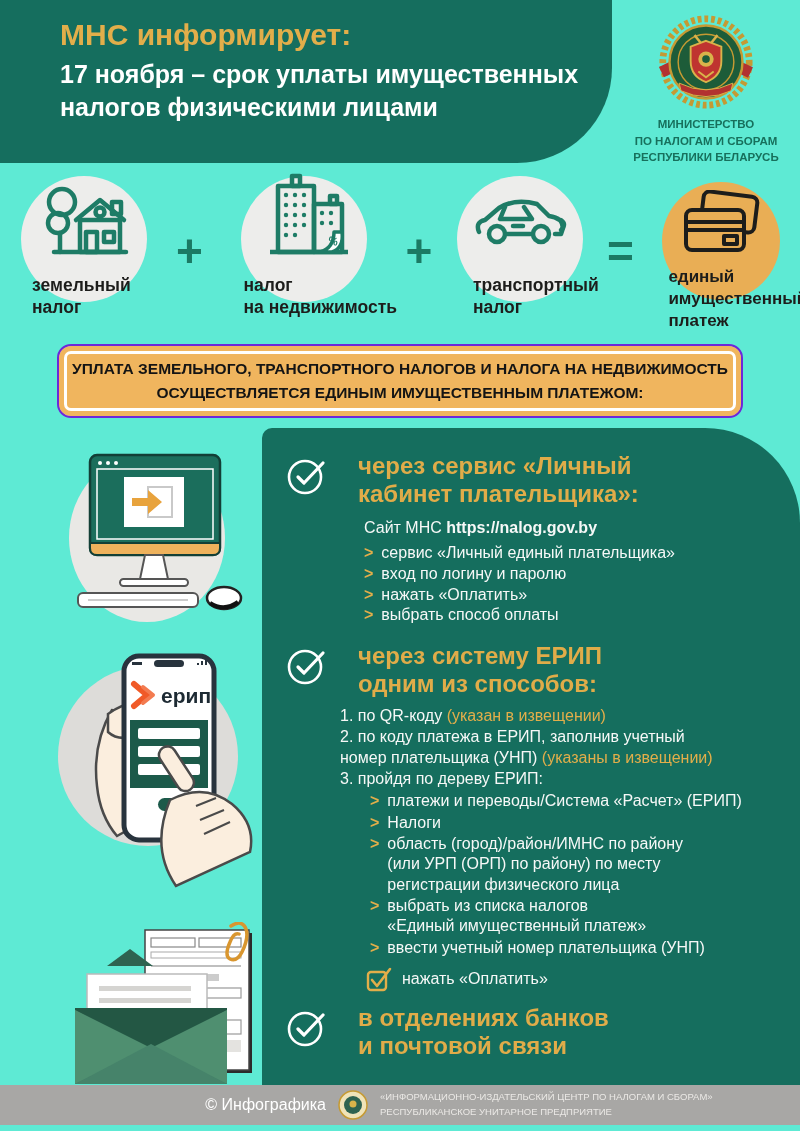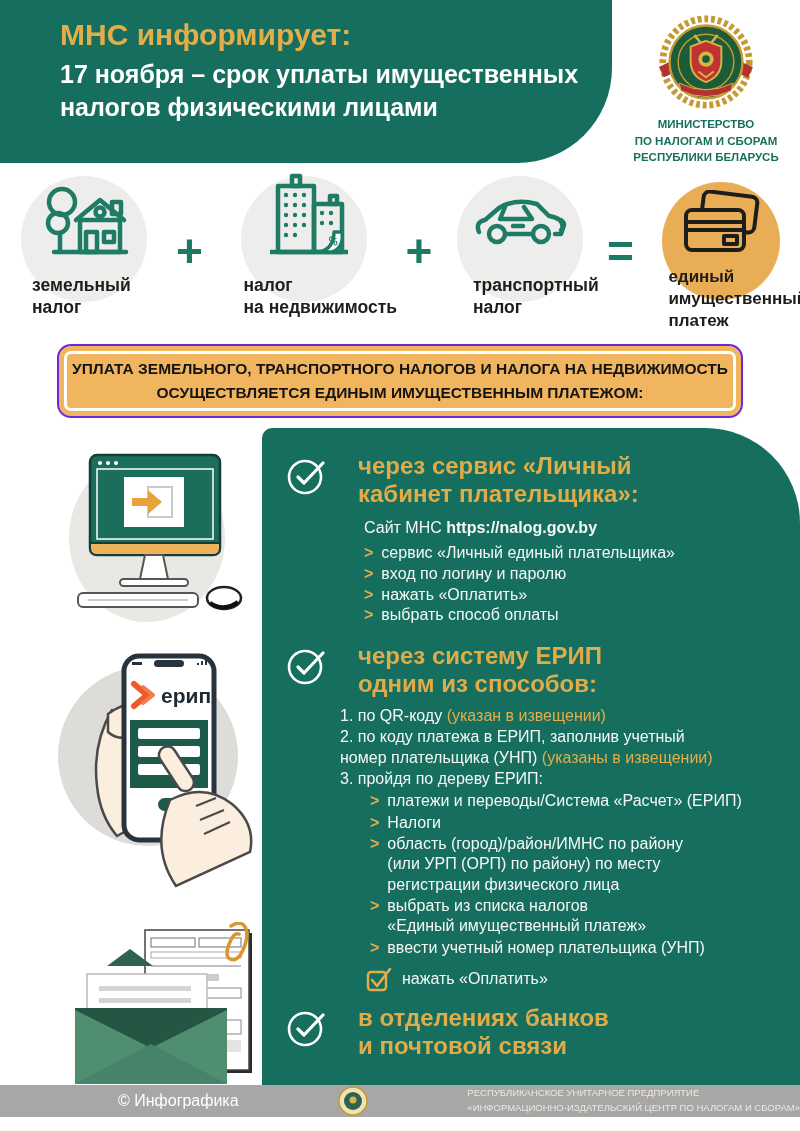--- a/index.html
+++ b/index.html
@@ -1,17 +1,17 @@
 <!DOCTYPE html>
 <html><head>
 <meta charset="utf-8">
 <style>
   * { margin:0; padding:0; box-sizing:border-box; }
   body { font-family:"Liberation Sans", sans-serif; background:#dddddd; }
-  .page { position:relative; width:800px; height:1131px; background:#ffffff; overflow:hidden; margin:0 auto; }
+  .page { position:relative; width:800px; height:1131px; background:#5eead4; overflow:hidden; margin:0 auto; }
 
   
   .header { position:absolute; left:0; top:0; width:612px; height:163px;
             background:#156e5e; border-bottom-right-radius:95px; }
   .header-title { position:absolute; left:60px; top:18px; font-size:30px; font-weight:bold; color:#e2ae4a; }
   .header-subtitle { position:absolute; left:60px; top:58px; font-size:25px; font-weight:bold;
                      color:#ffffff; line-height:1.3; white-space:pre-line; }
 
   
   .logo-block { position:absolute; left:612px; top:0; width:188px; height:170px; text-align:center; }
@@ -62,22 +62,22 @@
             color:#f6f8f7; font-size:16px; }
   .mt16 { margin-top:16px; } .mt12 { margin-top:12px; }
 
   
   .illus { position:absolute; }
   .illus-computer { left:52px; top:443px; }
   .illus-phone { left:46px; top:648px; }
   .illus-docs { left:45px; top:922px; }
 
   
-  .footer { position:absolute; left:0; top:1085px; width:800px; height:32px; background:#a8a7a5;
-            display:flex; align-items:center; justify-content:space-between; gap:12px; padding-left:118px; }
+  .footer { position:absolute; left:0; top:1085px; width:800px; height:40px; background:#a8a7a5;
+            display:flex; align-items:center; justify-content:center; gap:12px; padding-left:118px; }
   .credit { color:#ffffff; font-size:16px; }
   .org { font-size:9.5px; color:#ebe9e6; line-height:1.55; }
 </style>
 </head>
 <body>
 
 <div class="page">
 
   <div class="header">
     <div class="header-title">МНС информирует:</div>
@@ -364,18 +364,18 @@
   </svg>
 
   <div class="footer">
     <span class="credit">© Инфографика</span>
     <svg width="30" height="30" viewBox="0 0 30 30">
       <circle cx="15" cy="15" r="14" fill="#efe3b8" stroke="#c59a33" stroke-width="1.5"></circle>
       <circle cx="15" cy="15" r="9" fill="#2e6350"></circle>
       <circle cx="15" cy="14" r="3.5" fill="#d9b34a"></circle>
     </svg>
     <div class="org">
+      <div>«ИНФОРМАЦИОННО-ИЗДАТЕЛЬСКИЙ ЦЕНТР ПО НАЛОГАМ И СБОРАМ»</div>
       <div>РЕСПУБЛИКАНСКОЕ УНИТАРНОЕ ПРЕДПРИЯТИЕ</div>
-      <div>«ИНФОРМАЦИОННО-ИЗДАТЕЛЬСКИЙ ЦЕНТР ПО НАЛОГАМ И СБОРАМ»</div>
     </div>
   </div>
 
 </div>
 
 </body></html>

